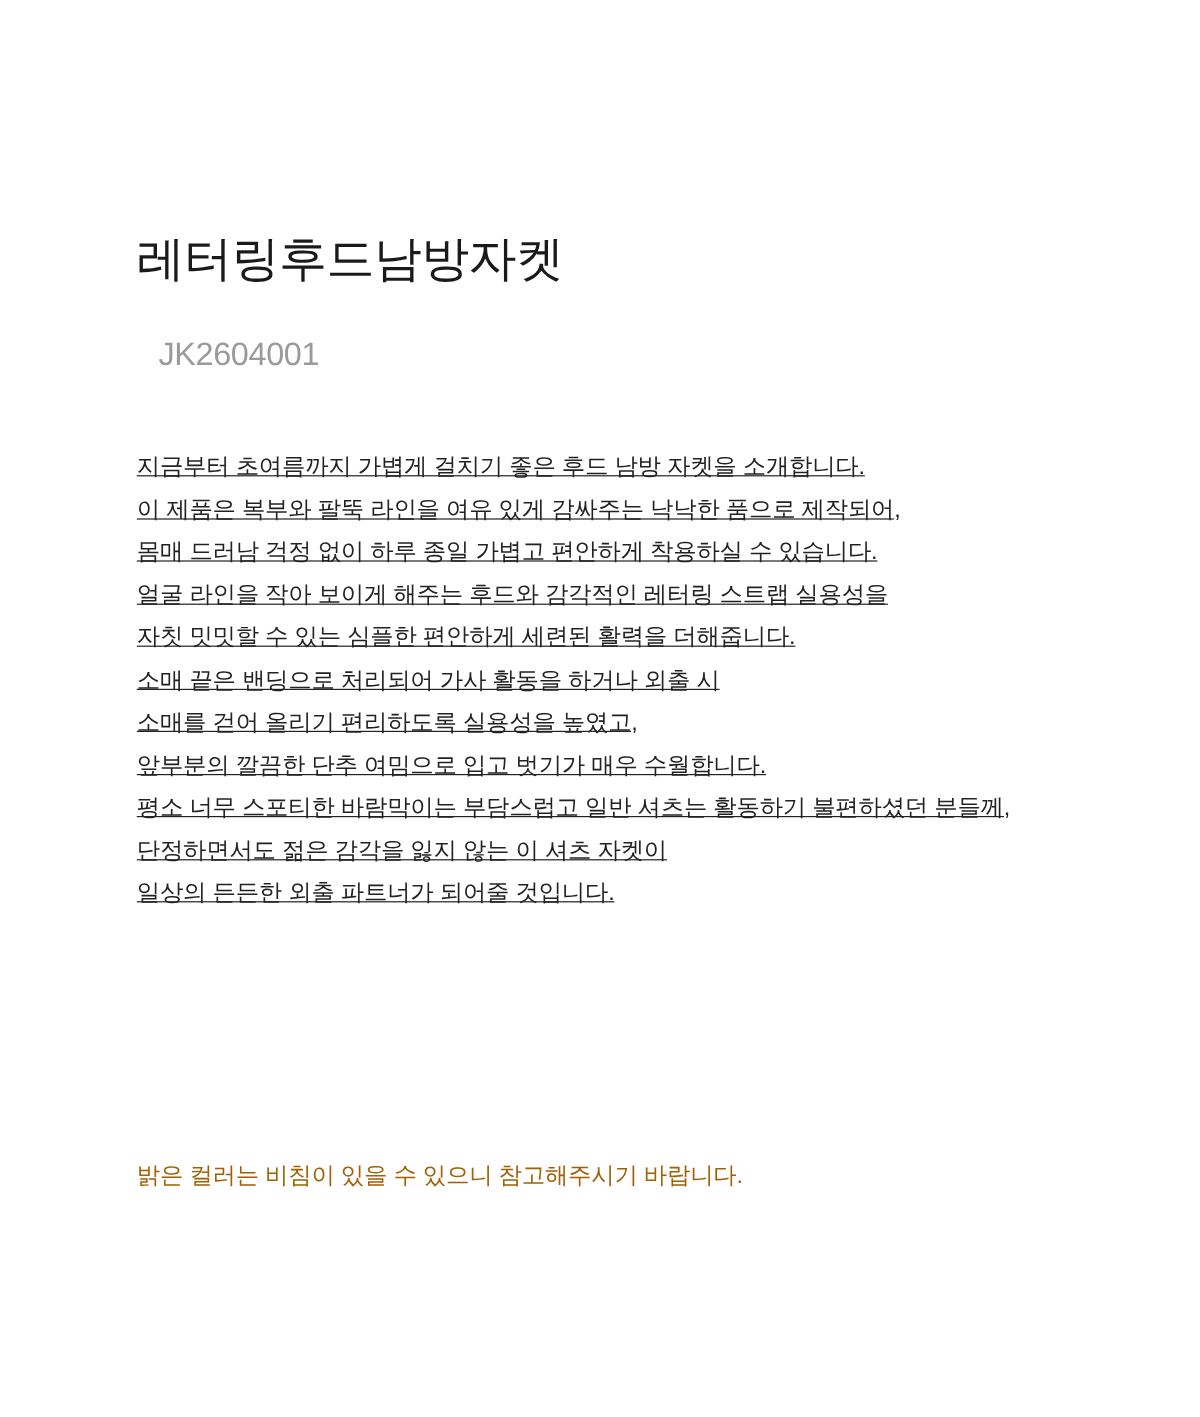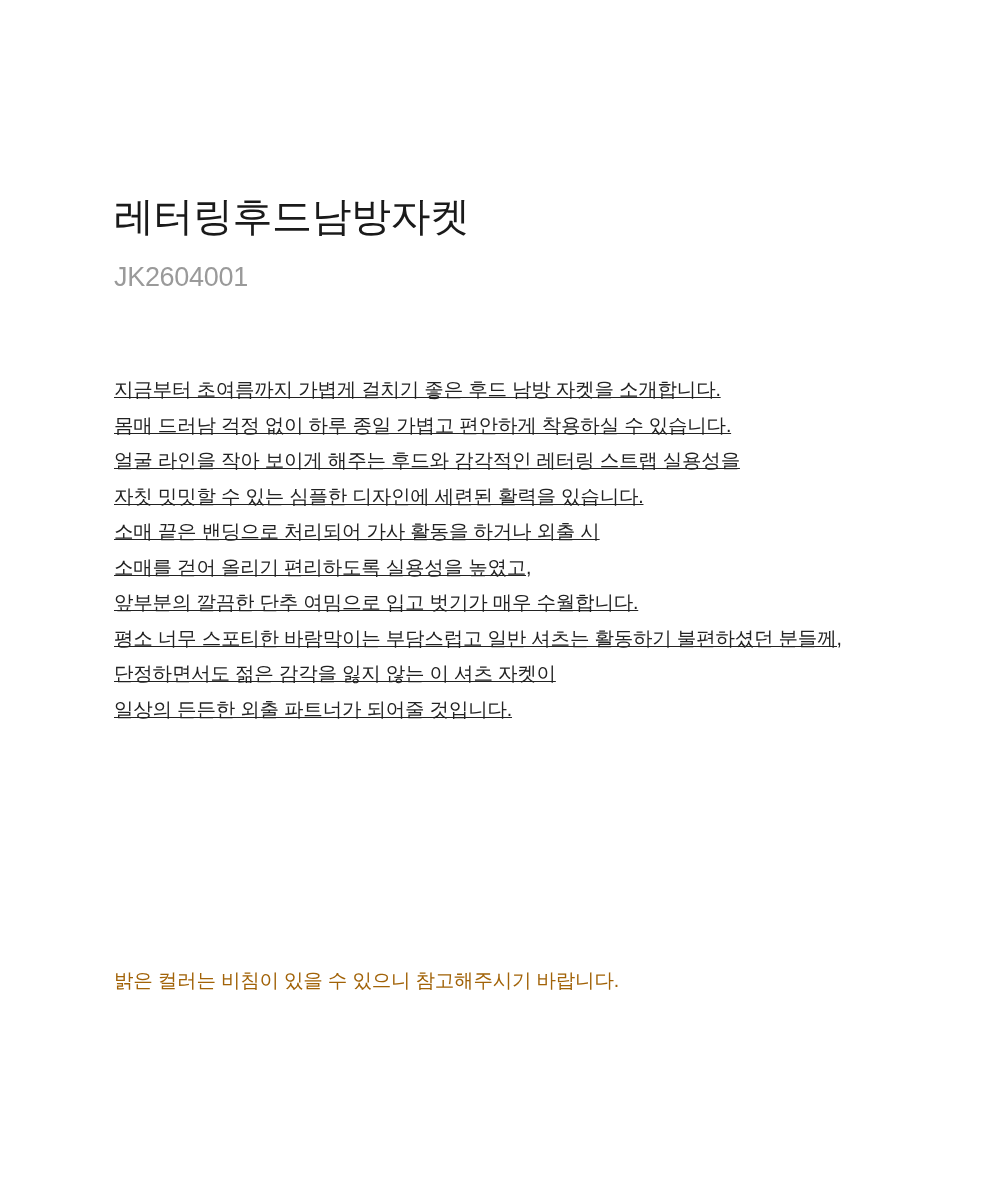--- a/index.html
+++ b/index.html
@@ -34,21 +34,21 @@
   }
   .product-code {
     position: absolute;
     top: 261px;
     left: 114px;
     font-size: 27px;
     font-weight: 400;
     line-height: 1.2;
     color: #9a9a9a;
     letter-spacing: -0.3px;
-    margin: 0;
+    margin: 18px;
   }
   .description {
     position: absolute;
     top: 372px;
     left: 114px;
     width: 860px;
     font-size: 19.5px;
     line-height: 35.5px;
     color: #222222;
     letter-spacing: -0.2px;
@@ -73,23 +73,24 @@
 <body>
 
 <div class="page">
 
   <h1 class="product-title">레터링후드남방자켓</h1>
 
   <div class="product-code">JK2604001</div>
 
   <div class="description">
     <p>지금부터 초여름까지 가볍게 걸치기 좋은 후드 남방 자켓을 소개합니다.</p>
+    <p>이 제품은 복부와 팔뚝 라인을 여유 있게 감싸주는 낙낙한 품으로 제작되어,</p>
     <p>몸매 드러남 걱정 없이 하루 종일 가볍고 편안하게 착용하실 수 있습니다.</p>
     <p>얼굴 라인을 작아 보이게 해주는 후드와 감각적인 레터링 스트랩 실용성을</p>
-    <p>자칫 밋밋할 수 있는 심플한 디자인에 세련된 활력을 있습니다.</p>
+    <p>자칫 밋밋할 수 있는 심플한 편안하게 세련된 활력을 더해줍니다.</p>
     <p>소매 끝은 밴딩으로 처리되어 가사 활동을 하거나 외출 시</p>
     <p>소매를 걷어 올리기 편리하도록 실용성을 높였고,</p>
     <p>앞부분의 깔끔한 단추 여밈으로 입고 벗기가 매우 수월합니다.</p>
     <p>평소 너무 스포티한 바람막이는 부담스럽고 일반 셔츠는 활동하기 불편하셨던 분들께,</p>
     <p>단정하면서도 젊은 감각을 잃지 않는 이 셔츠 자켓이</p>
     <p>일상의 든든한 외출 파트너가 되어줄 것입니다.</p>
   </div>
 
   <div class="notice" style="color: #a16207;">밝은 컬러는 비침이 있을 수 있으니 참고해주시기 바랍니다.</div>
 

